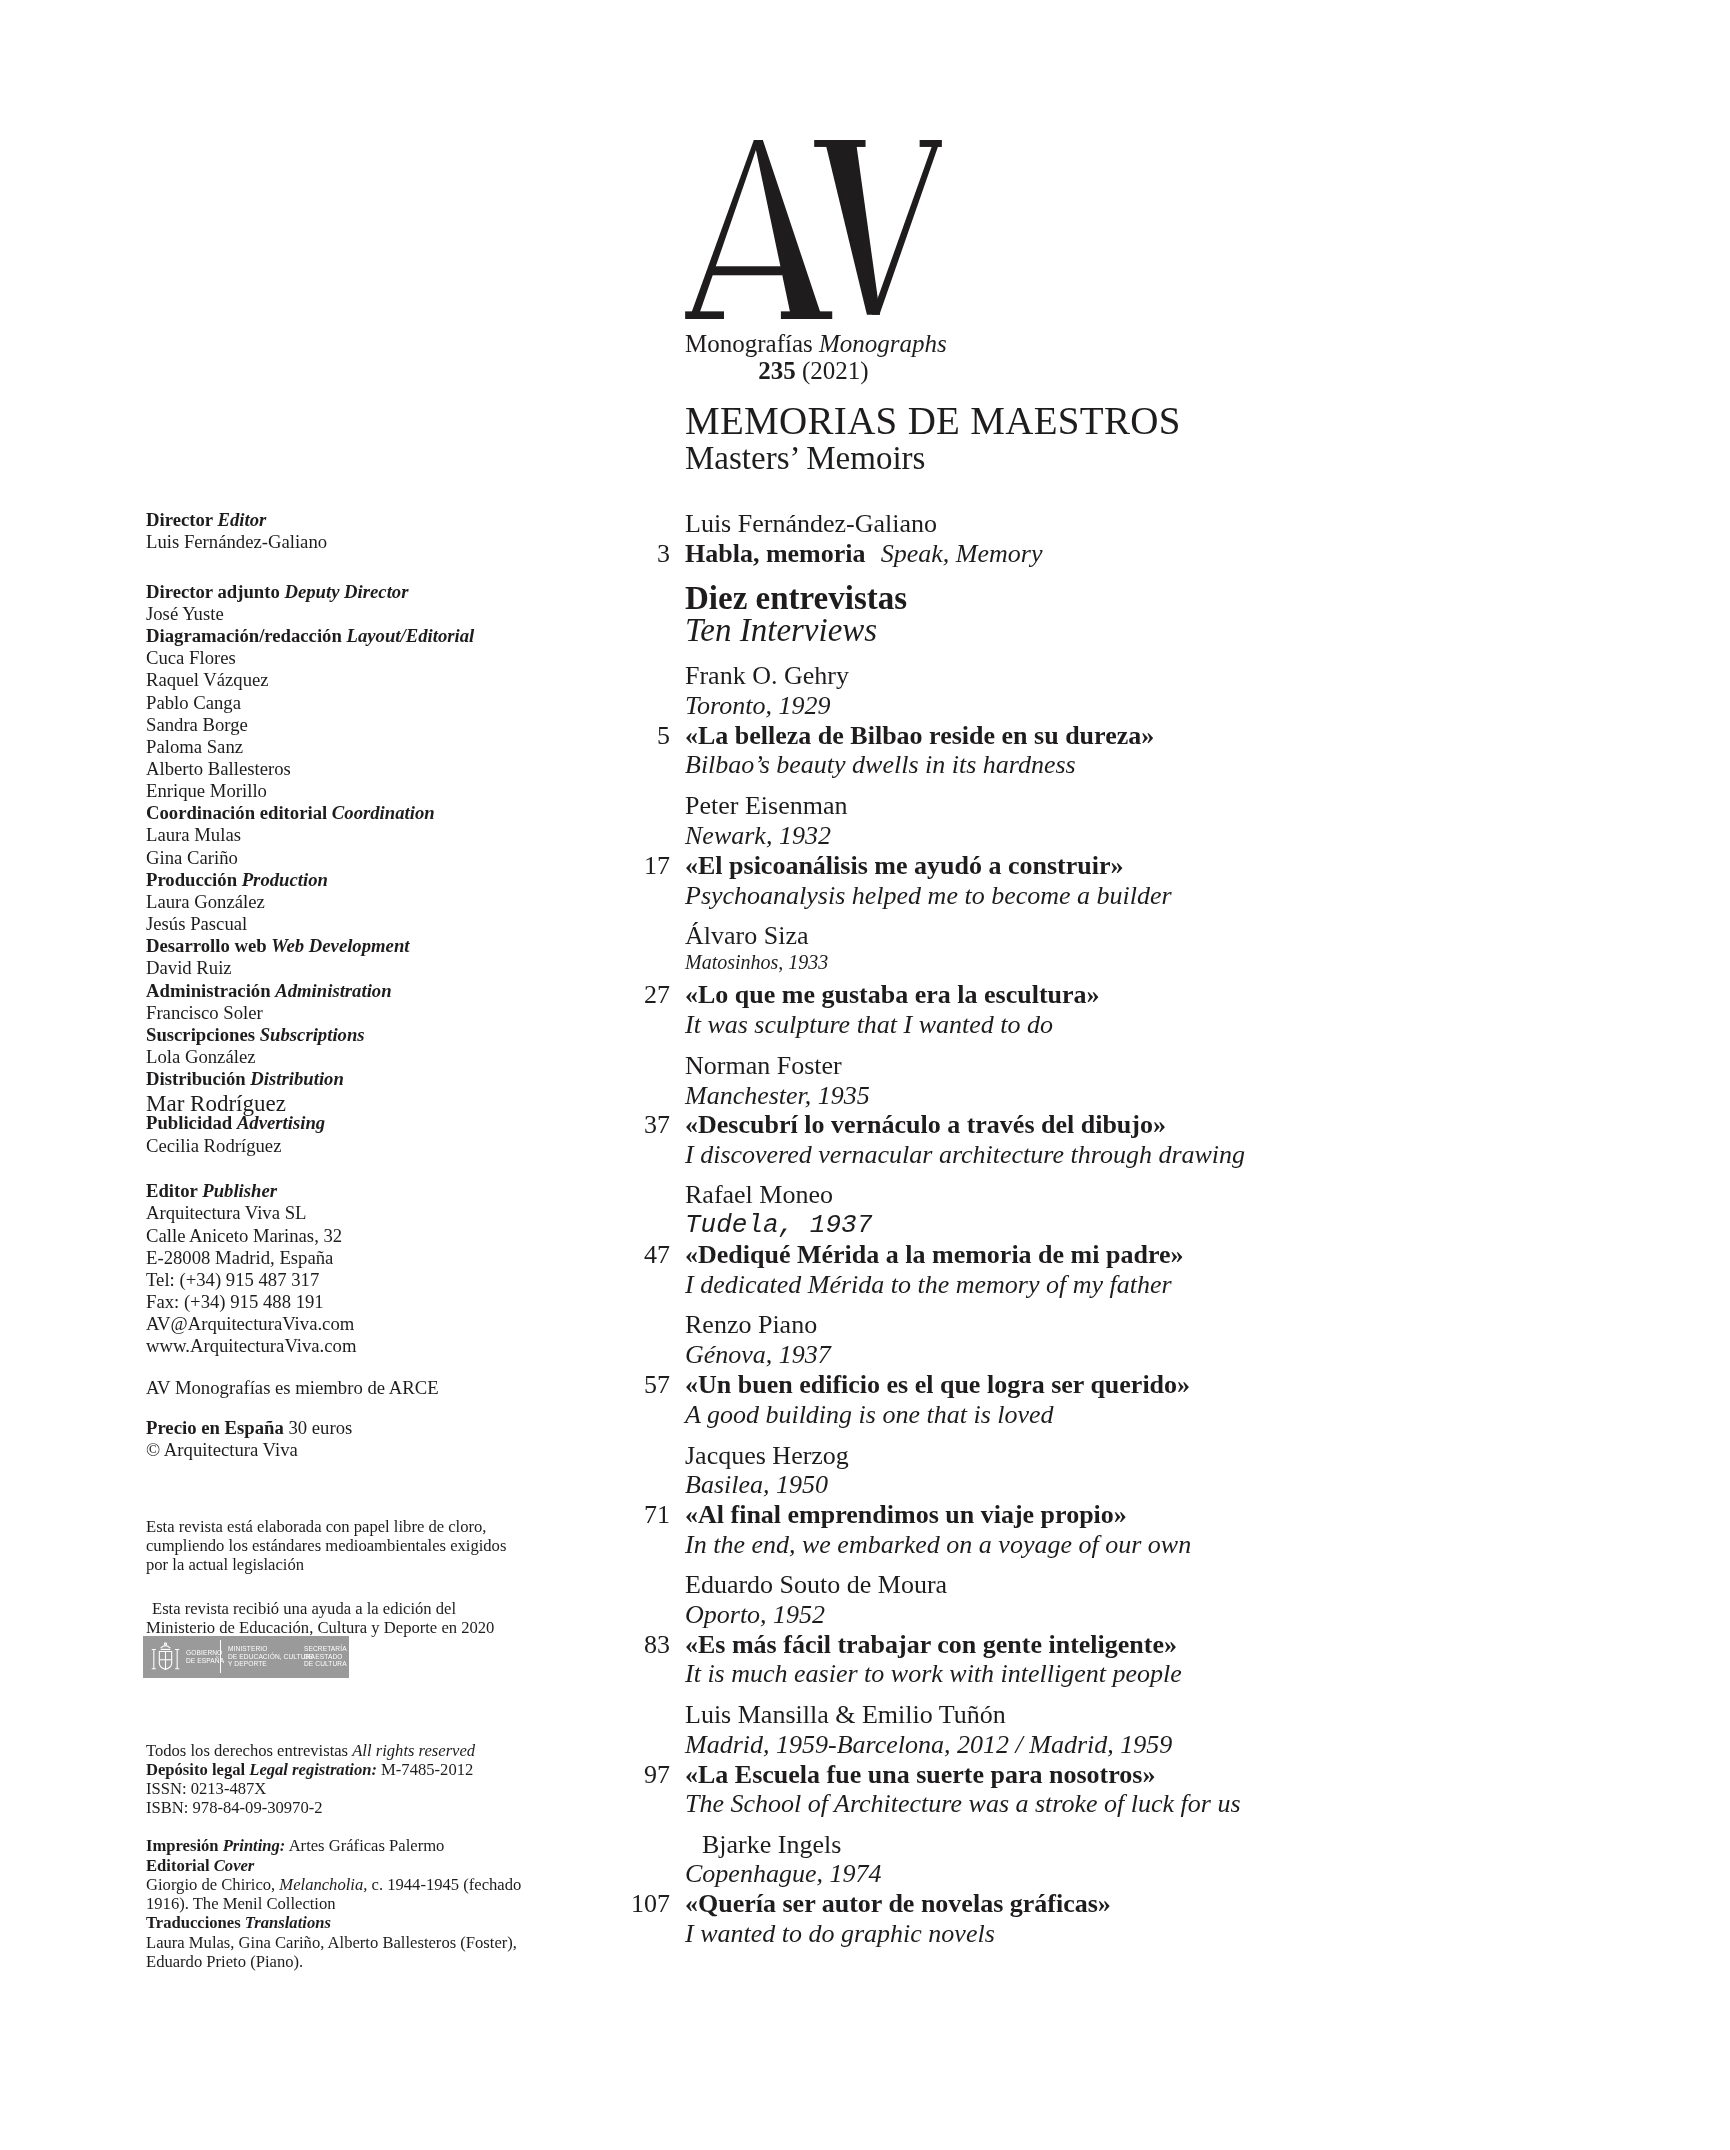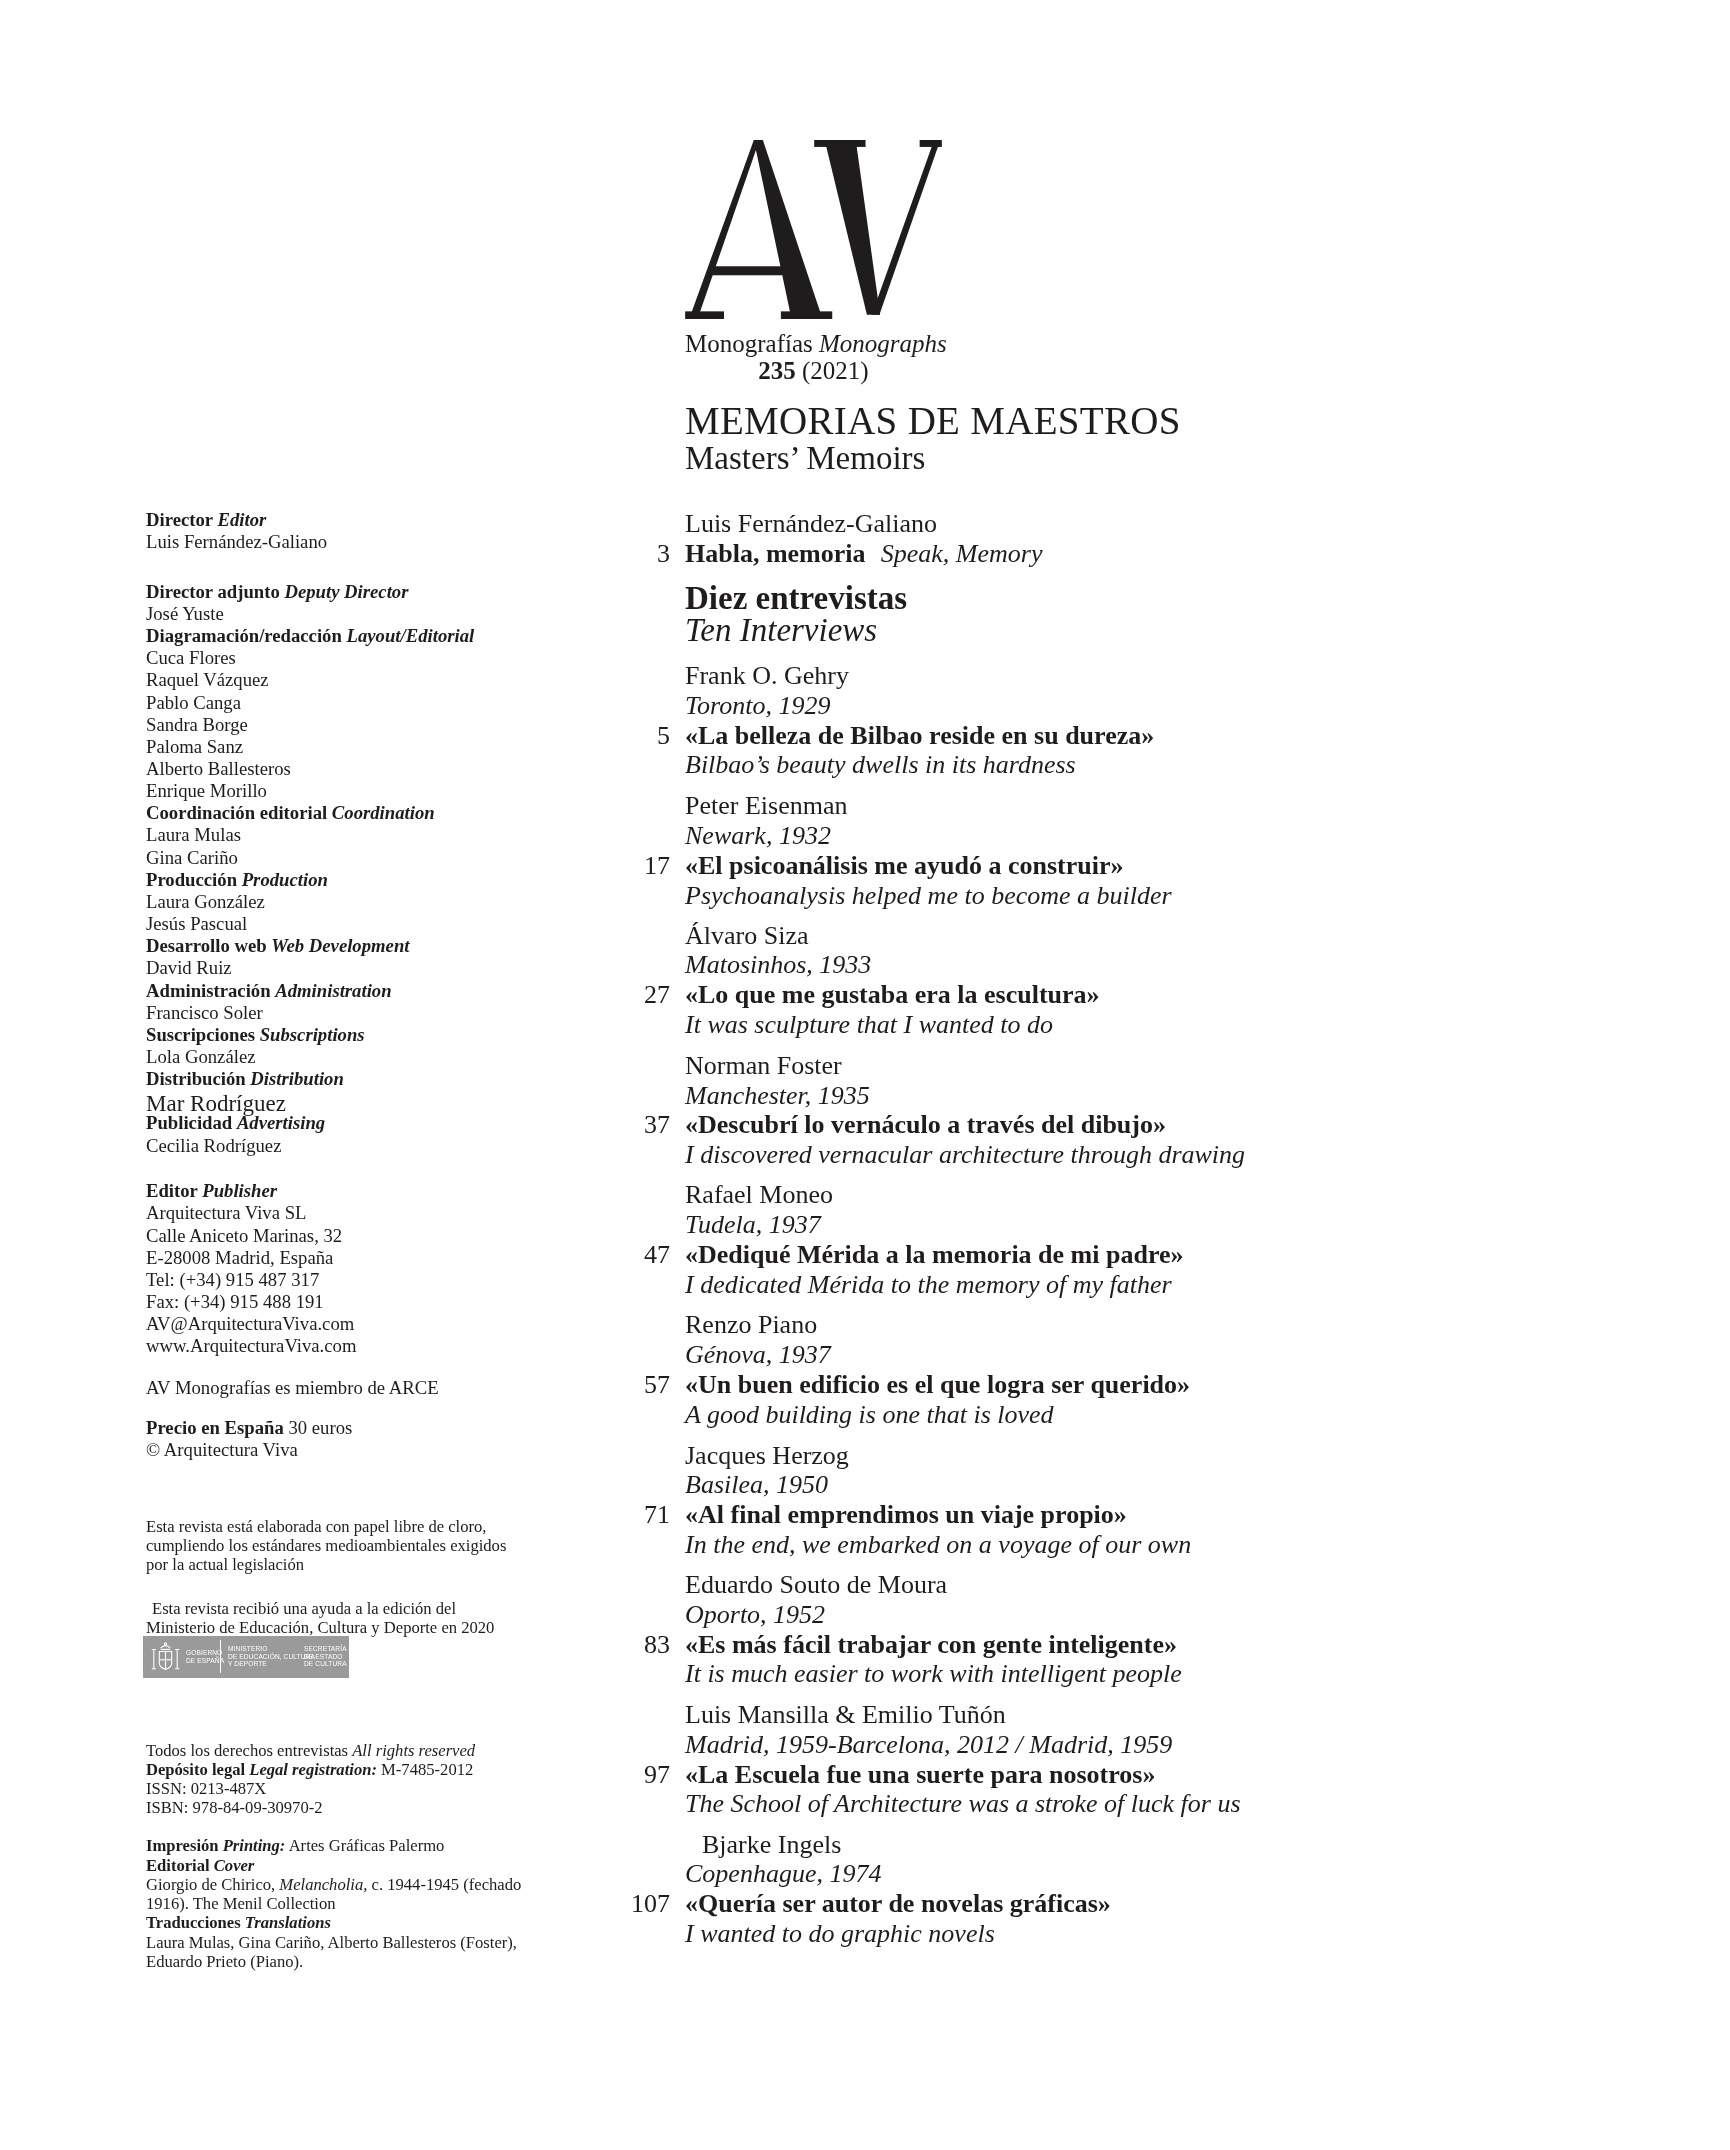--- a/index.html
+++ b/index.html
@@ -83,35 +83,35 @@
     </div>
     <div>
       <div class="abs main-text t-body" style="top: 793px; left: 685px; font-size: 26px;"><span class="s-r">Peter Eisenman</span></div>
       <div class="abs main-text t-body s-i" style="top: 823px; left: 685px; font-size: 26px;"><span class="s-i">Newark, 1932</span></div>
       <div class="abs pagenum" style="top: 853px; font-size: 26px;"><span class="s-r">17</span></div>
       <div class="abs main-text t-body s-b" style="top: 853px; left: 685px; font-size: 26px;"><span class="s-b">«El psicoanálisis me ayudó a construir»</span></div>
       <div class="abs main-text t-body s-i" style="top: 883px; left: 685px; font-size: 26px;"><span class="s-i">Psychoanalysis helped me to become a builder</span></div>
     </div>
     <div>
       <div class="abs main-text t-body" style="top: 923px; left: 685px; font-size: 26px;"><span class="s-r">Álvaro Siza</span></div>
-      <div class="abs main-text t-body s-i" style="top: 952px; left: 685px; font-size: 26px;"><span class="s-i">Matosinhos, 1933</span></div>
+      <div class="abs main-text t-body s-i" style="top: 952px; left: 685px; font-size: 20px;"><span class="s-i">Matosinhos, 1933</span></div>
       <div class="abs pagenum" style="top: 982px; font-size: 26px;"><span class="s-r">27</span></div>
       <div class="abs main-text t-body s-b" style="top: 982px; left: 685px; font-size: 26px;"><span class="s-b">«Lo que me gustaba era la escultura»</span></div>
       <div class="abs main-text t-body s-i" style="top: 1012px; left: 685px; font-size: 26px;"><span class="s-i">It was sculpture that I wanted to do</span></div>
     </div>
     <div>
       <div class="abs main-text t-body" style="top: 1053px; left: 685px; font-size: 26px;"><span class="s-r">Norman Foster</span></div>
       <div class="abs main-text t-body s-i" style="top: 1083px; left: 685px; font-size: 26px;"><span class="s-i">Manchester, 1935</span></div>
       <div class="abs pagenum" style="top: 1112px; font-size: 26px;"><span class="s-r">37</span></div>
       <div class="abs main-text t-body s-b" style="top: 1112px; left: 685px; font-size: 26px;"><span class="s-b">«Descubrí lo vernáculo a través del dibujo»</span></div>
       <div class="abs main-text t-body s-i" style="top: 1142px; left: 685px; font-size: 26px;"><span class="s-i">I discovered vernacular architecture through drawing</span></div>
     </div>
     <div>
       <div class="abs main-text t-body" style="top: 1182px; left: 685px; font-size: 26px;"><span class="s-r">Rafael Moneo</span></div>
-      <div class="abs main-text t-body s-i" style="top: 1212px; left: 685px; font-size: 26px;"><span class="s-i">Tudela, 1937</span></div>
+      <div class="abs main-text t-body s-i" style="top: 1212px; left: 685px; font-size: 26px; font-family: Liberation Mono, monospace;"><span class="s-i">Tudela, 1937</span></div>
       <div class="abs pagenum" style="top: 1242px; font-size: 26px;"><span class="s-r">47</span></div>
       <div class="abs main-text t-body s-b" style="top: 1242px; left: 685px; font-size: 26px;"><span class="s-b">«Dediqué Mérida a la memoria de mi padre»</span></div>
       <div class="abs main-text t-body s-i" style="top: 1272px; left: 685px; font-size: 26px;"><span class="s-i">I dedicated Mérida to the memory of my father</span></div>
     </div>
     <div>
       <div class="abs main-text t-body" style="top: 1312px; left: 685px; font-size: 26px;"><span class="s-r">Renzo Piano</span></div>
       <div class="abs main-text t-body s-i" style="top: 1342px; left: 685px; font-size: 26px;"><span class="s-i">Génova, 1937</span></div>
       <div class="abs pagenum" style="top: 1372px; font-size: 26px;"><span class="s-r">57</span></div>
       <div class="abs main-text t-body s-b" style="top: 1372px; left: 685px; font-size: 26px;"><span class="s-b">«Un buen edificio es el que logra ser querido»</span></div>
       <div class="abs main-text t-body s-i" style="top: 1402px; left: 685px; font-size: 26px;"><span class="s-i">A good building is one that is loved</span></div>

